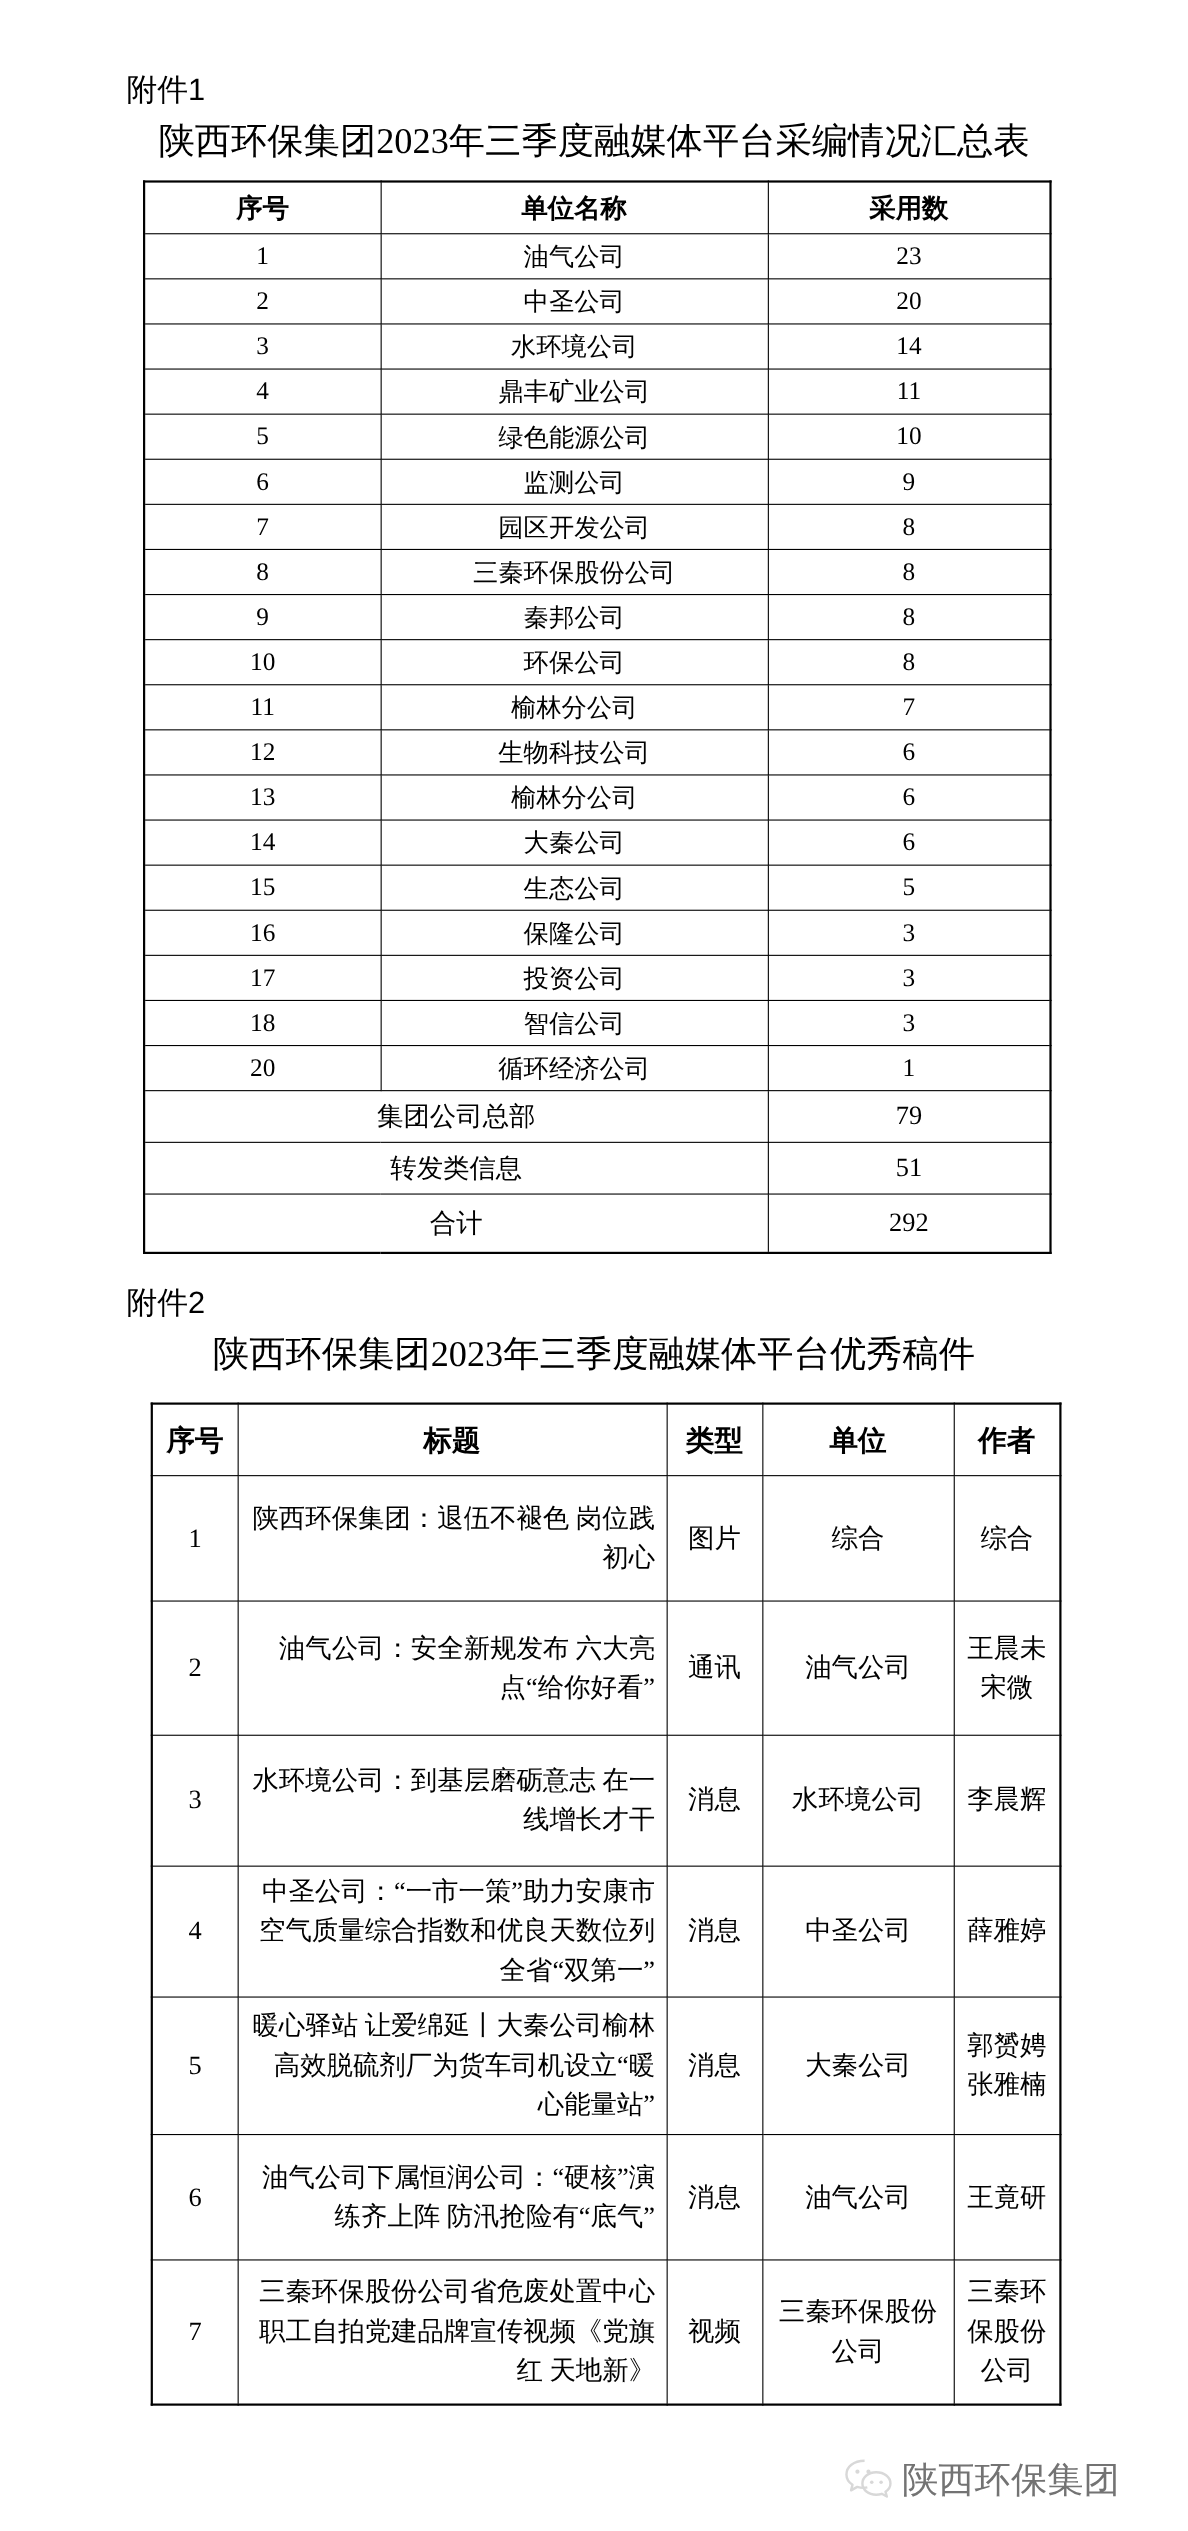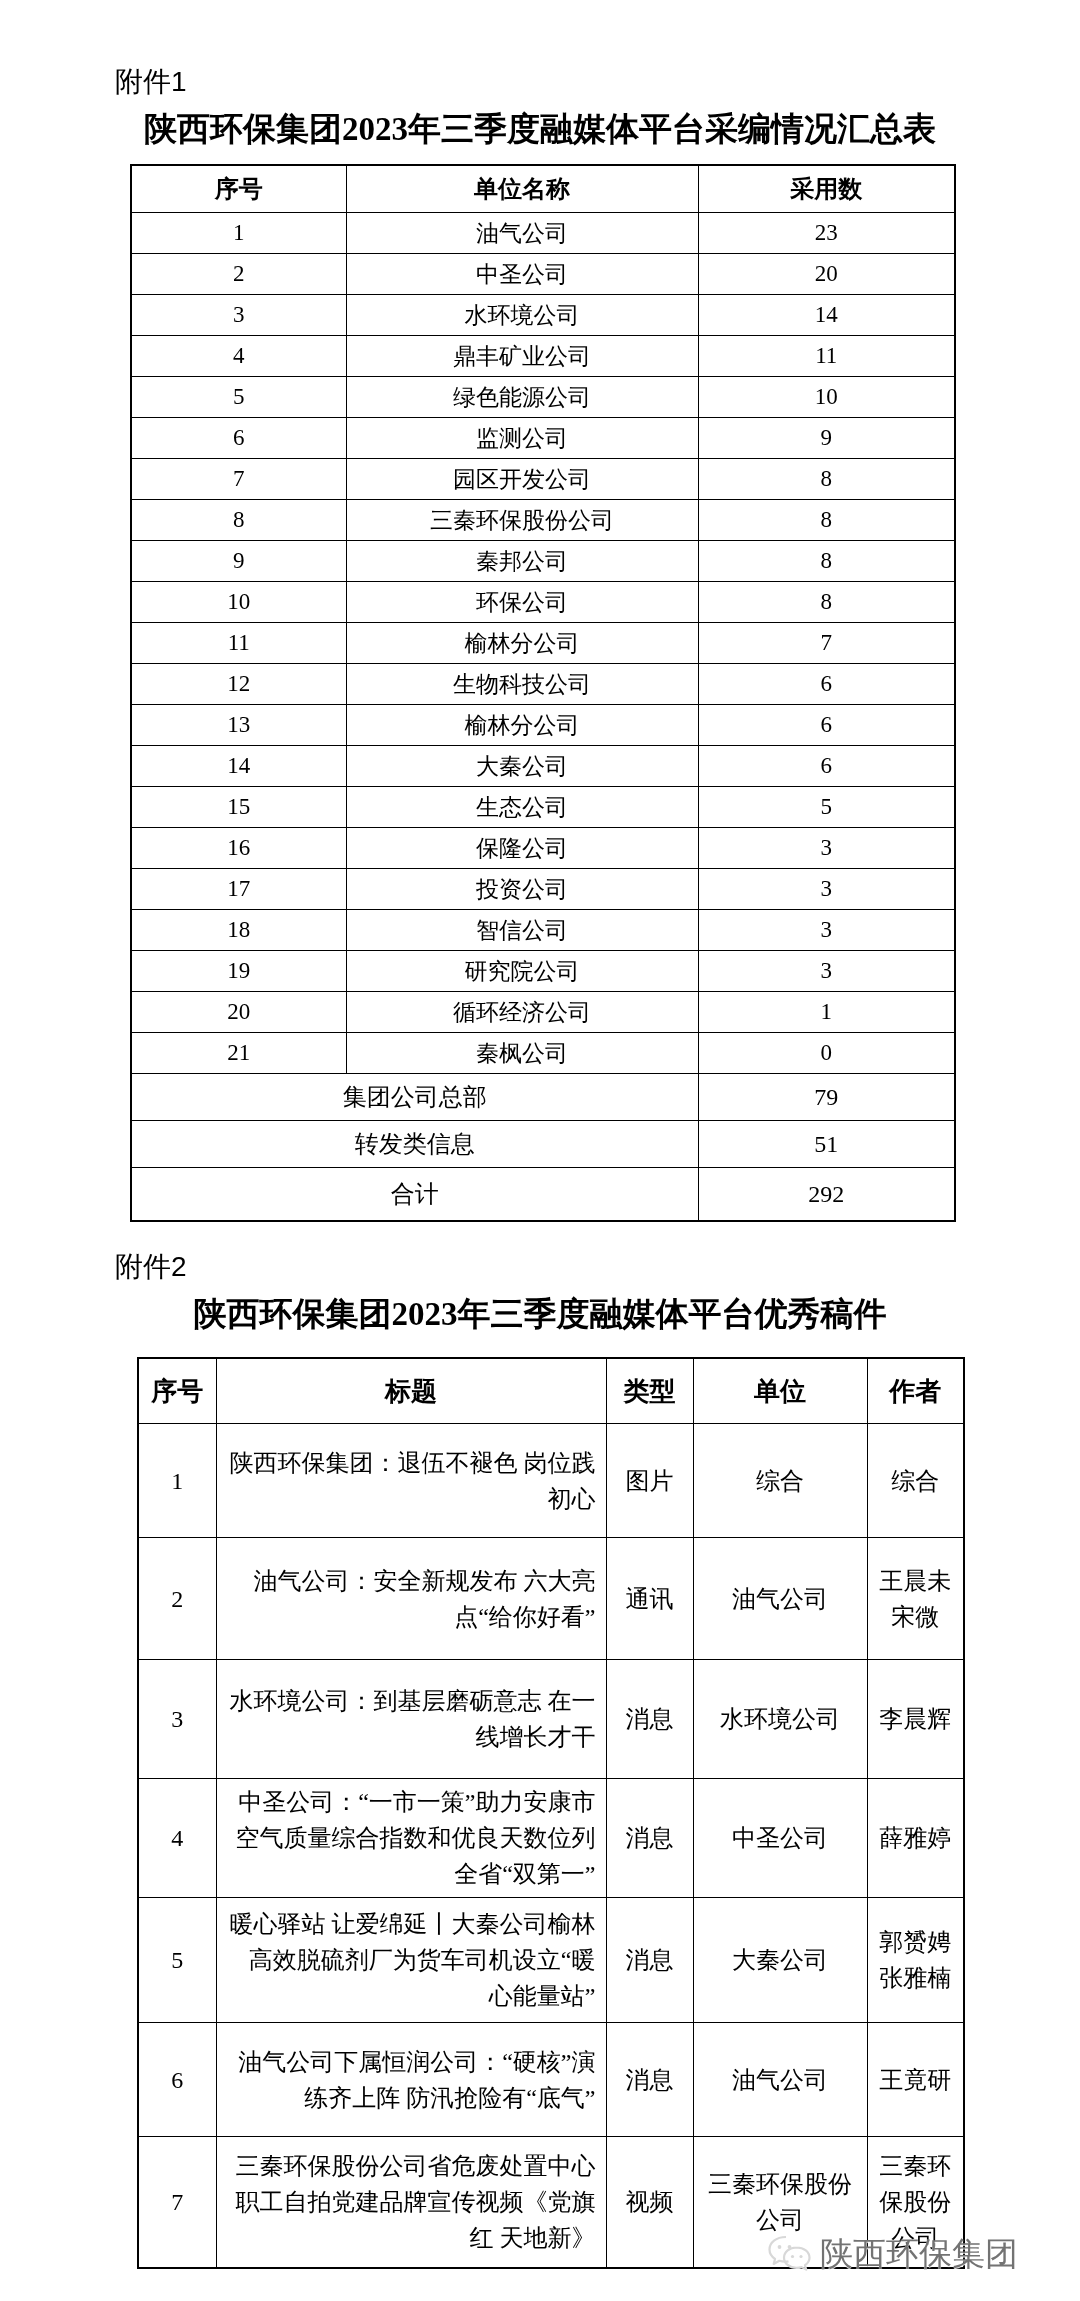--- a/index.html
+++ b/index.html
@@ -13,21 +13,21 @@
     font-family:"Liberation Serif","DejaVu Serif",serif;
     color:#000;
   }
   .att-label{
     margin-left:115px;
     font-family:"Liberation Sans","DejaVu Sans",sans-serif;
     font-size:28px;line-height:32px;
   }
   .doc-title{
     text-align:center;
-    font-size:33px;font-weight:bold;
+    font-size:33px;font-weight:normal;
     line-height:46px;margin-top:8px;
     font-family:"Liberation Serif","DejaVu Serif",serif;
   }
   table{border-collapse:collapse;table-layout:fixed;padding-left:32px;}
   .t1{margin:12px 0 0 130px;width:824px;border:2px solid #000;}
   .t1 th,.t1 td{border:1px solid #000;text-align:center;vertical-align:middle;padding:0 4px;overflow:hidden;}
   .t1 th{
     height:46px;font-size:24px;font-weight:bold;
     font-family:"Liberation Sans","DejaVu Sans",sans-serif;
   }
@@ -166,33 +166,23 @@
           <td class="cell-no">17</td>
           <td class="cell-unit">投资公司</td>
           <td class="cell-count">3</td>
         </tr>
         <tr>
           <td class="cell-no">18</td>
           <td class="cell-unit">智信公司</td>
           <td class="cell-count">3</td>
         </tr>
         <tr>
-          <td class="cell-no">19</td>
-          <td class="cell-unit">研究院公司</td>
-          <td class="cell-count">3</td>
-        </tr>
-        <tr>
           <td class="cell-no">20</td>
           <td class="cell-unit">循环经济公司</td>
           <td class="cell-count">1</td>
-        </tr>
-        <tr>
-          <td class="cell-no">21</td>
-          <td class="cell-unit">秦枫公司</td>
-          <td class="cell-count">0</td>
         </tr>
         <tr class="summary">
           <td class="cell-label" colspan="2">集团公司总部</td>
           <td class="cell-count">79</td>
         </tr>
         <tr class="summary">
           <td class="cell-label" colspan="2">转发类信息</td>
           <td class="cell-count">51</td>
         </tr>
         <tr class="total">

